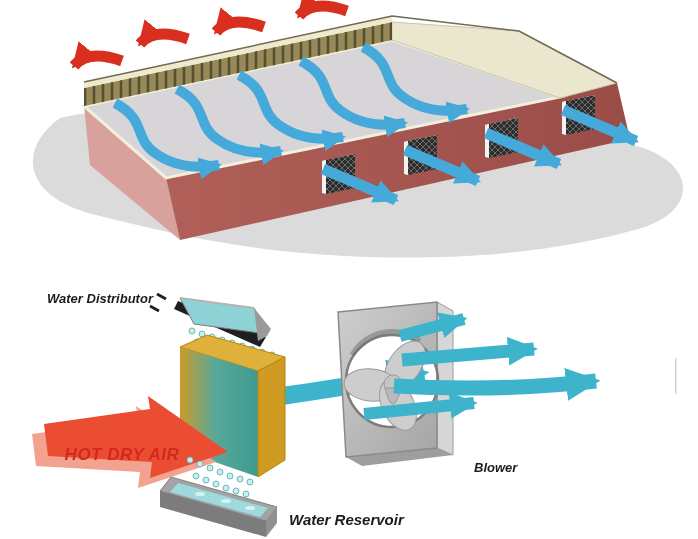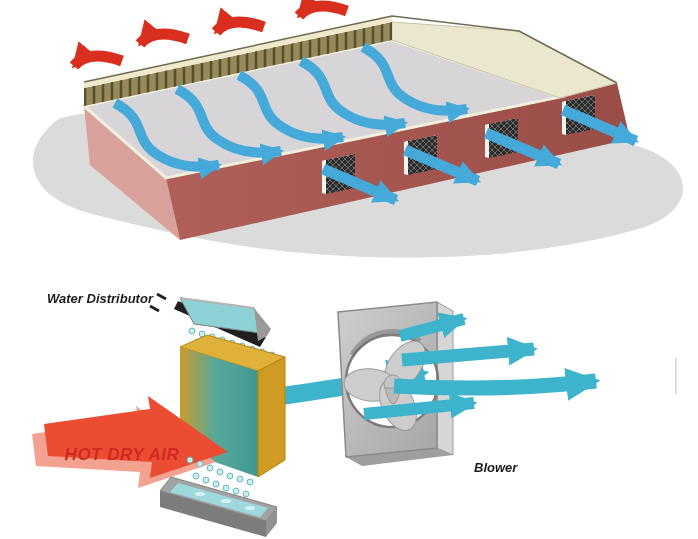--- a/index.html
+++ b/index.html
@@ -220,14 +220,15 @@
         <ellipse cx="250" cy="508" rx="5" ry="2" fill="#d6f1f2"></ellipse>
       </g>
 
       <rect x="675" y="358" width="1.5" height="36" fill="#cfd4d6"></rect>
     </g>
   </svg>
 
 
   <div class="lbl lbl-water-distributor">Water Distributor</div>
   <div class="lbl lbl-hot">HOT DRY AIR</div>
+  <div class="lbl lbl-water-reservoir">Water Reservoir</div>
   <div class="lbl lbl-blower">Blower</div>
 </div>
 
 </body></html>

